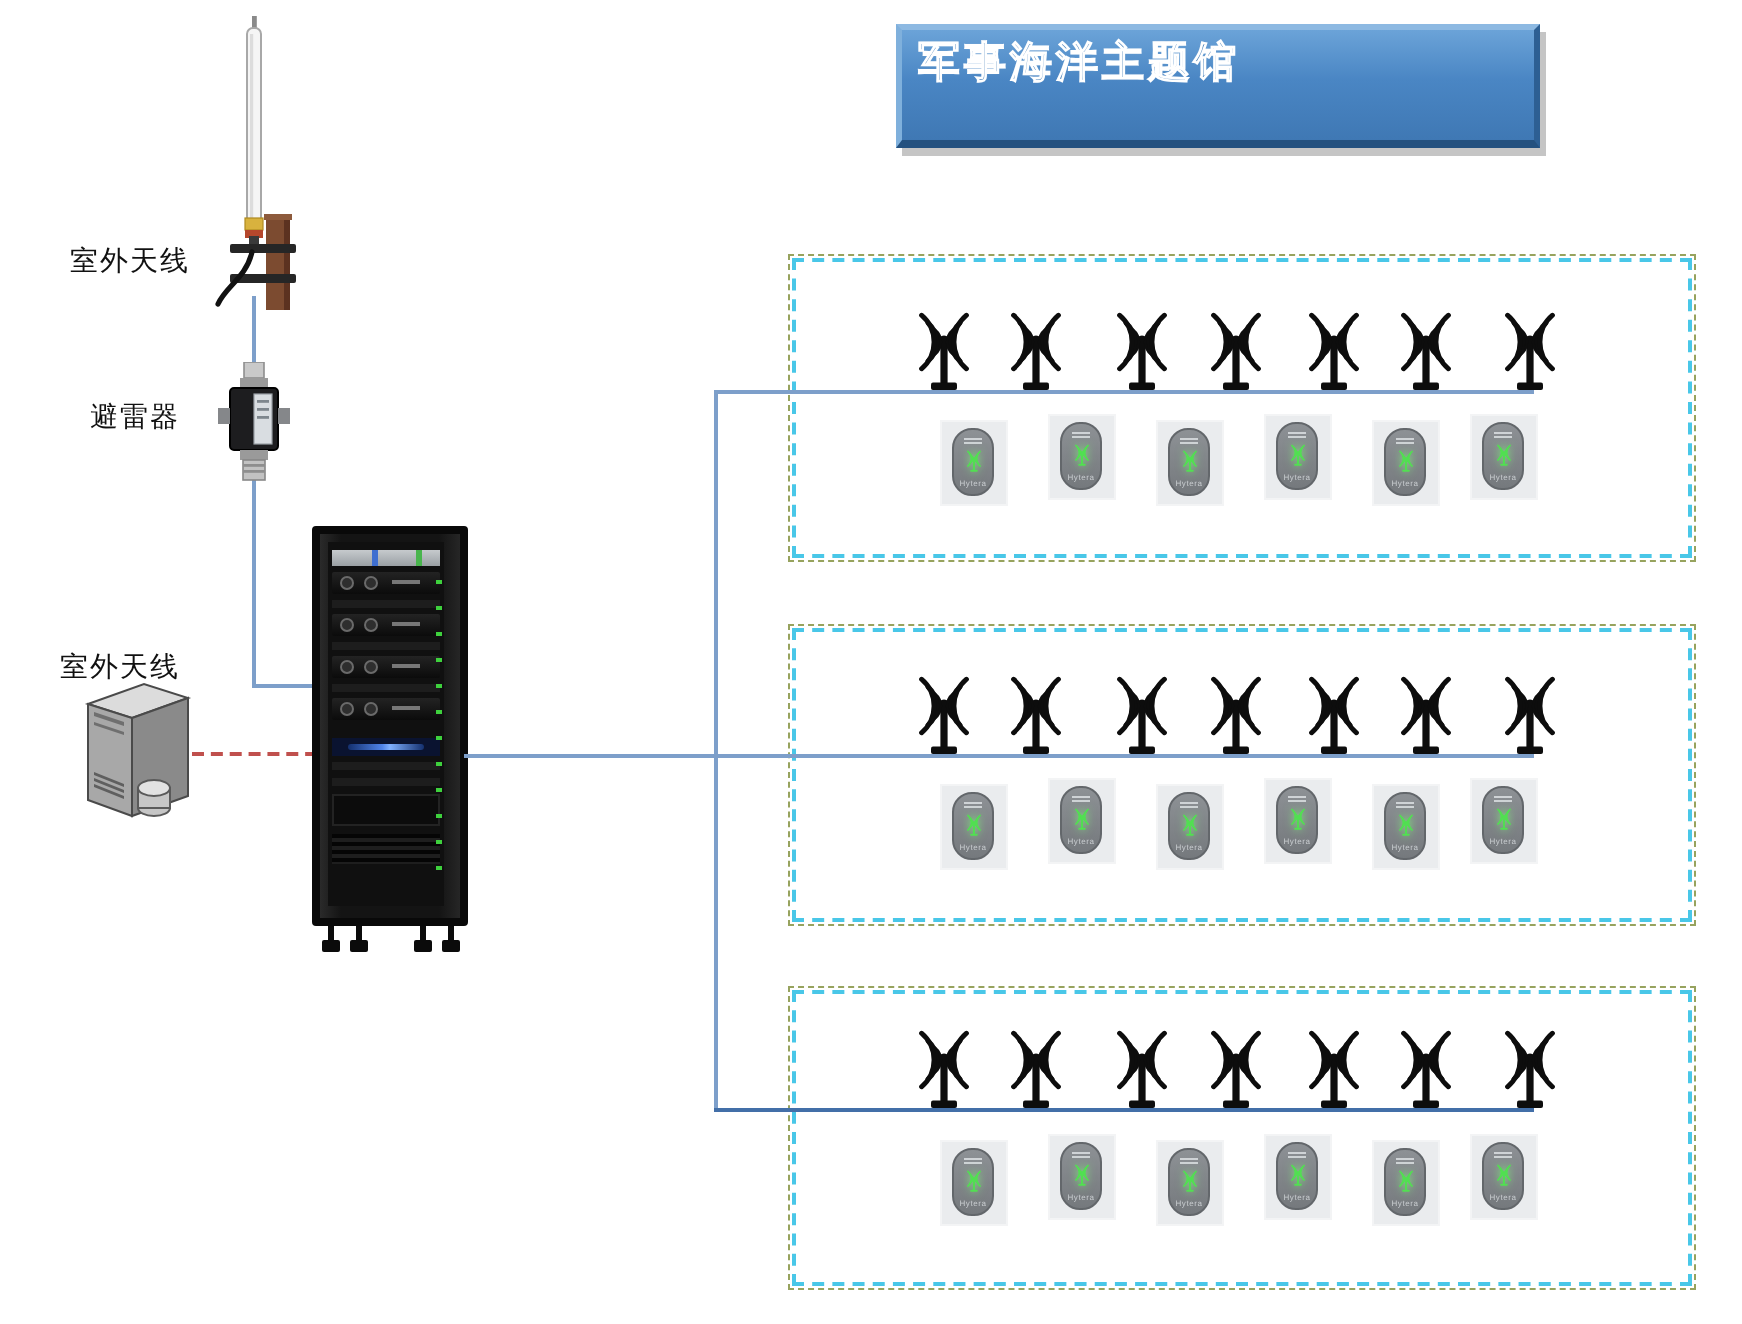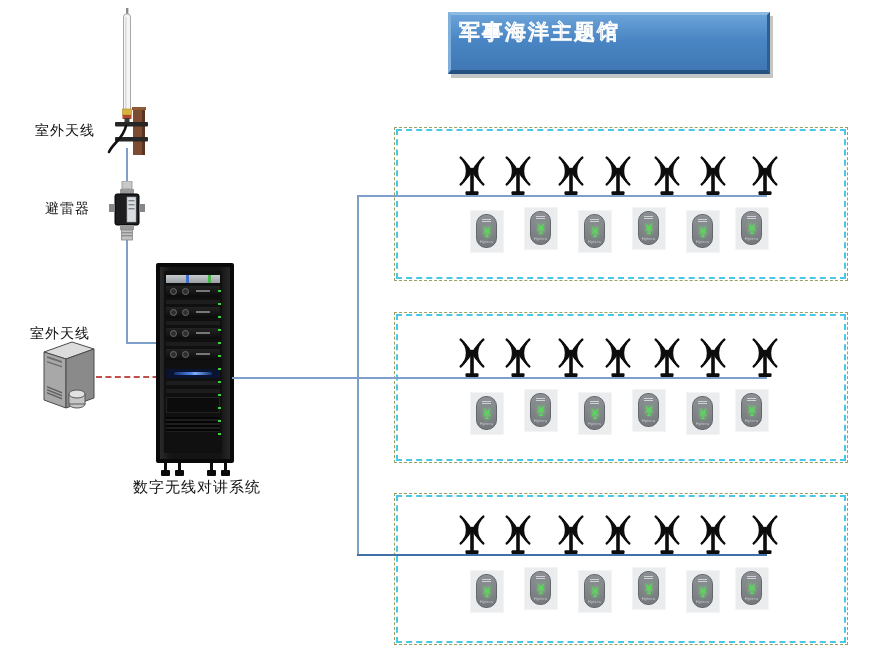--- a/index.html
+++ b/index.html
@@ -171,21 +171,20 @@
     </div>
   <div class="foot" style="left:175px;top:470px">
       <i></i>
     </div>
   <div class="foot" style="left:207px;top:470px">
       <i></i>
     </div>
   <div class="foot" style="left:221px;top:470px">
       <i></i>
     </div>
-  <div class="lbl rack-lbl" style="left:133px;top:478px">数字无线对讲系统</div>
 
   <div id="zones-root">
       <div class="zone" style="top: 127px; height: 154px;">
         <div class="zone-in"></div>
       </div>
       <div class="ant" style="left: 450px; top: 156px; position: absolute;"><svg width="100%" height="100%" viewBox="0 0 44 42" xmlns="http://www.w3.org/2000/svg">
     <circle cx="22" cy="15" r="3.2" fill="#0d0d0d"></circle>
     <rect x="20.2" y="15" width="3.6" height="21" fill="#0d0d0d"></rect>
     <rect x="15.5" y="35.2" width="13" height="3.8" rx="1" fill="#0d0d0d"></rect>
     <g fill="none" stroke="#0d0d0d" stroke-width="2.4" stroke-linecap="round">

